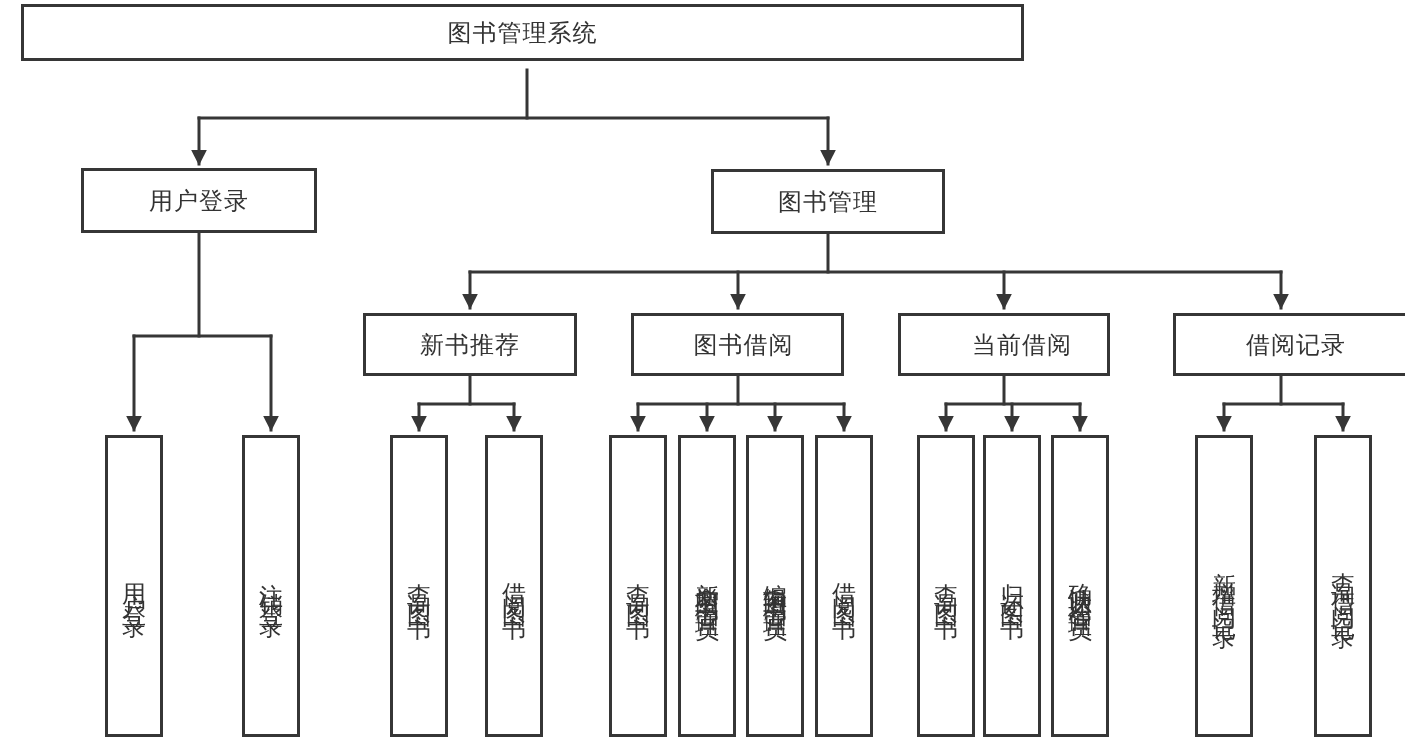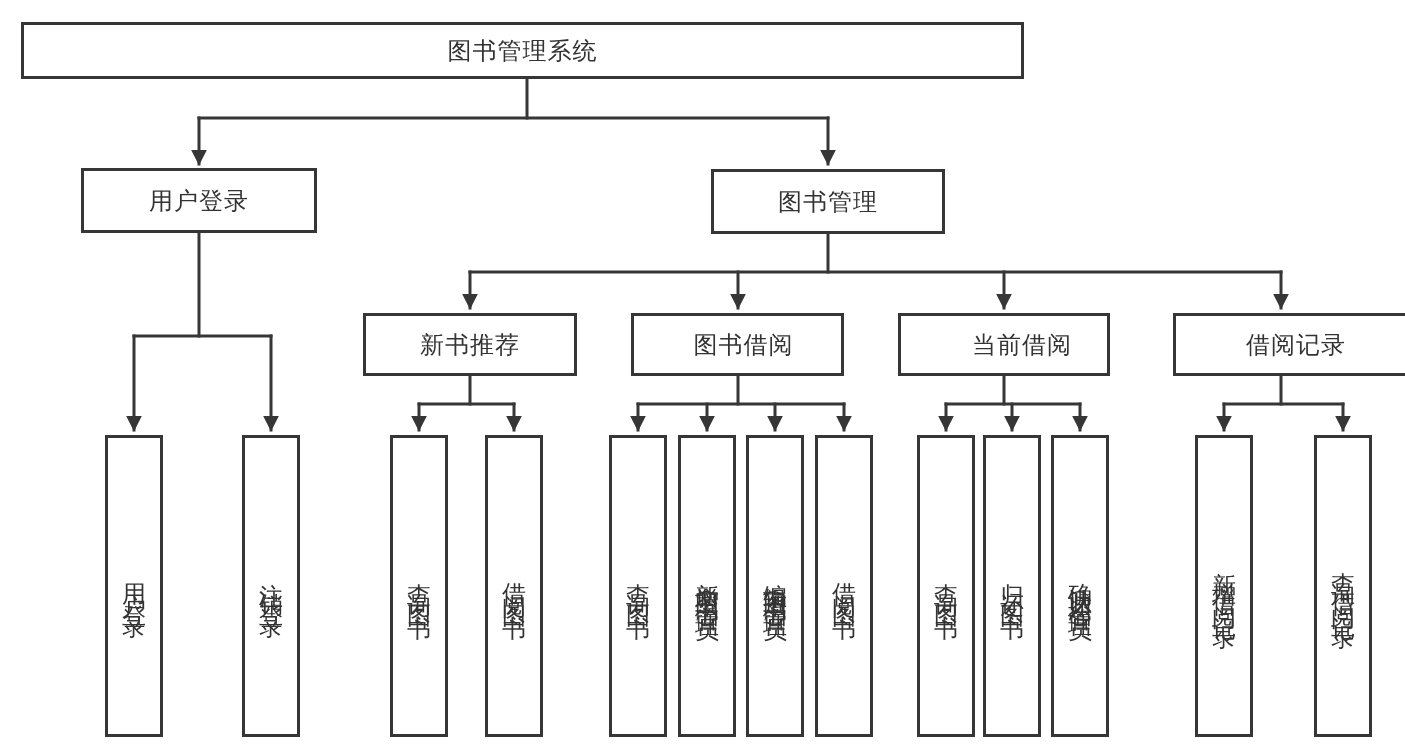--- a/index.html
+++ b/index.html
@@ -134,21 +134,21 @@
     </g>
 
     <g>
       <path class="ln" d="M1281 376 V404"></path>
       <path class="ln" d="M1224 404 H1343"></path>
       <path class="ln" d="M1224 404 V430" marker-end="url(#ah)"></path>
       <path class="ln" d="M1343 404 V430" marker-end="url(#ah)"></path>
     </g>
   </svg>
 
-  <div class="node nh" style="left:21px; top:22px; width:1003px; height:57px;">
+  <div class="node nh" style="left:21px; top:4px; width:1003px; height:57px;">
     <span class="lbl">图书管理系统</span>
   </div>
 
   <div class="node nh" style="left:81px; top:168px; width:236px; height:65px;">
     <span class="lbl">用户登录</span>
   </div>
   <div class="node nh" style="left:363px; top:313px; width:214px; height:63px;">
     <span class="lbl">新书推荐</span>
   </div>
 

